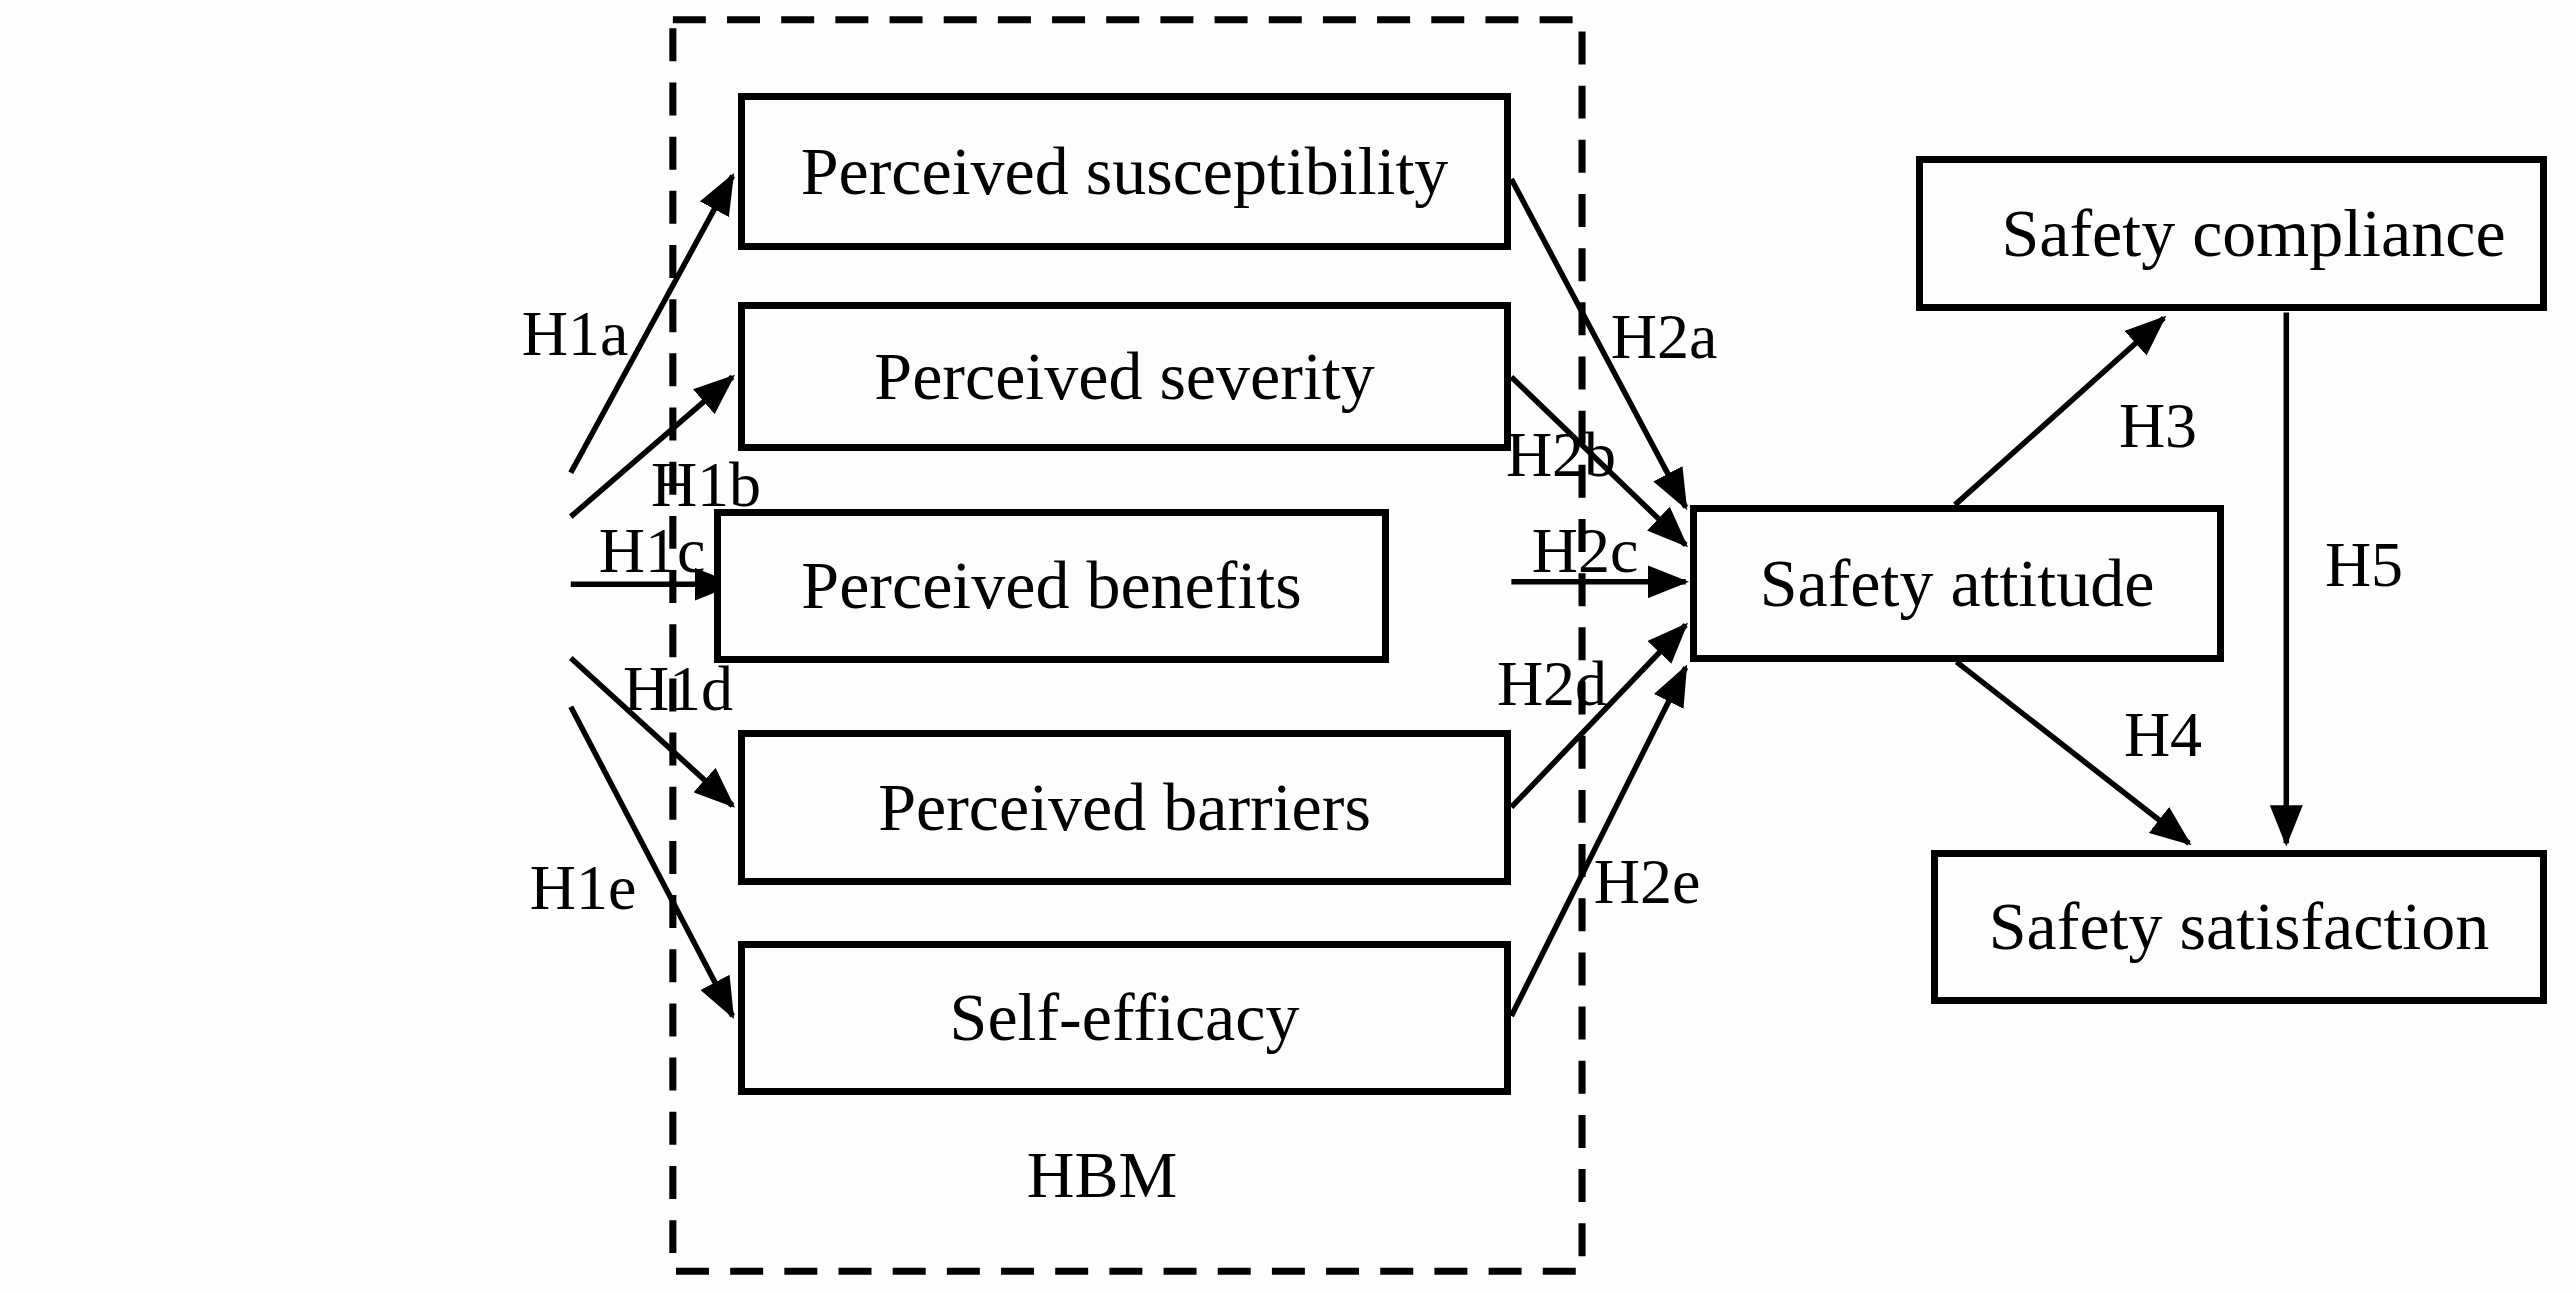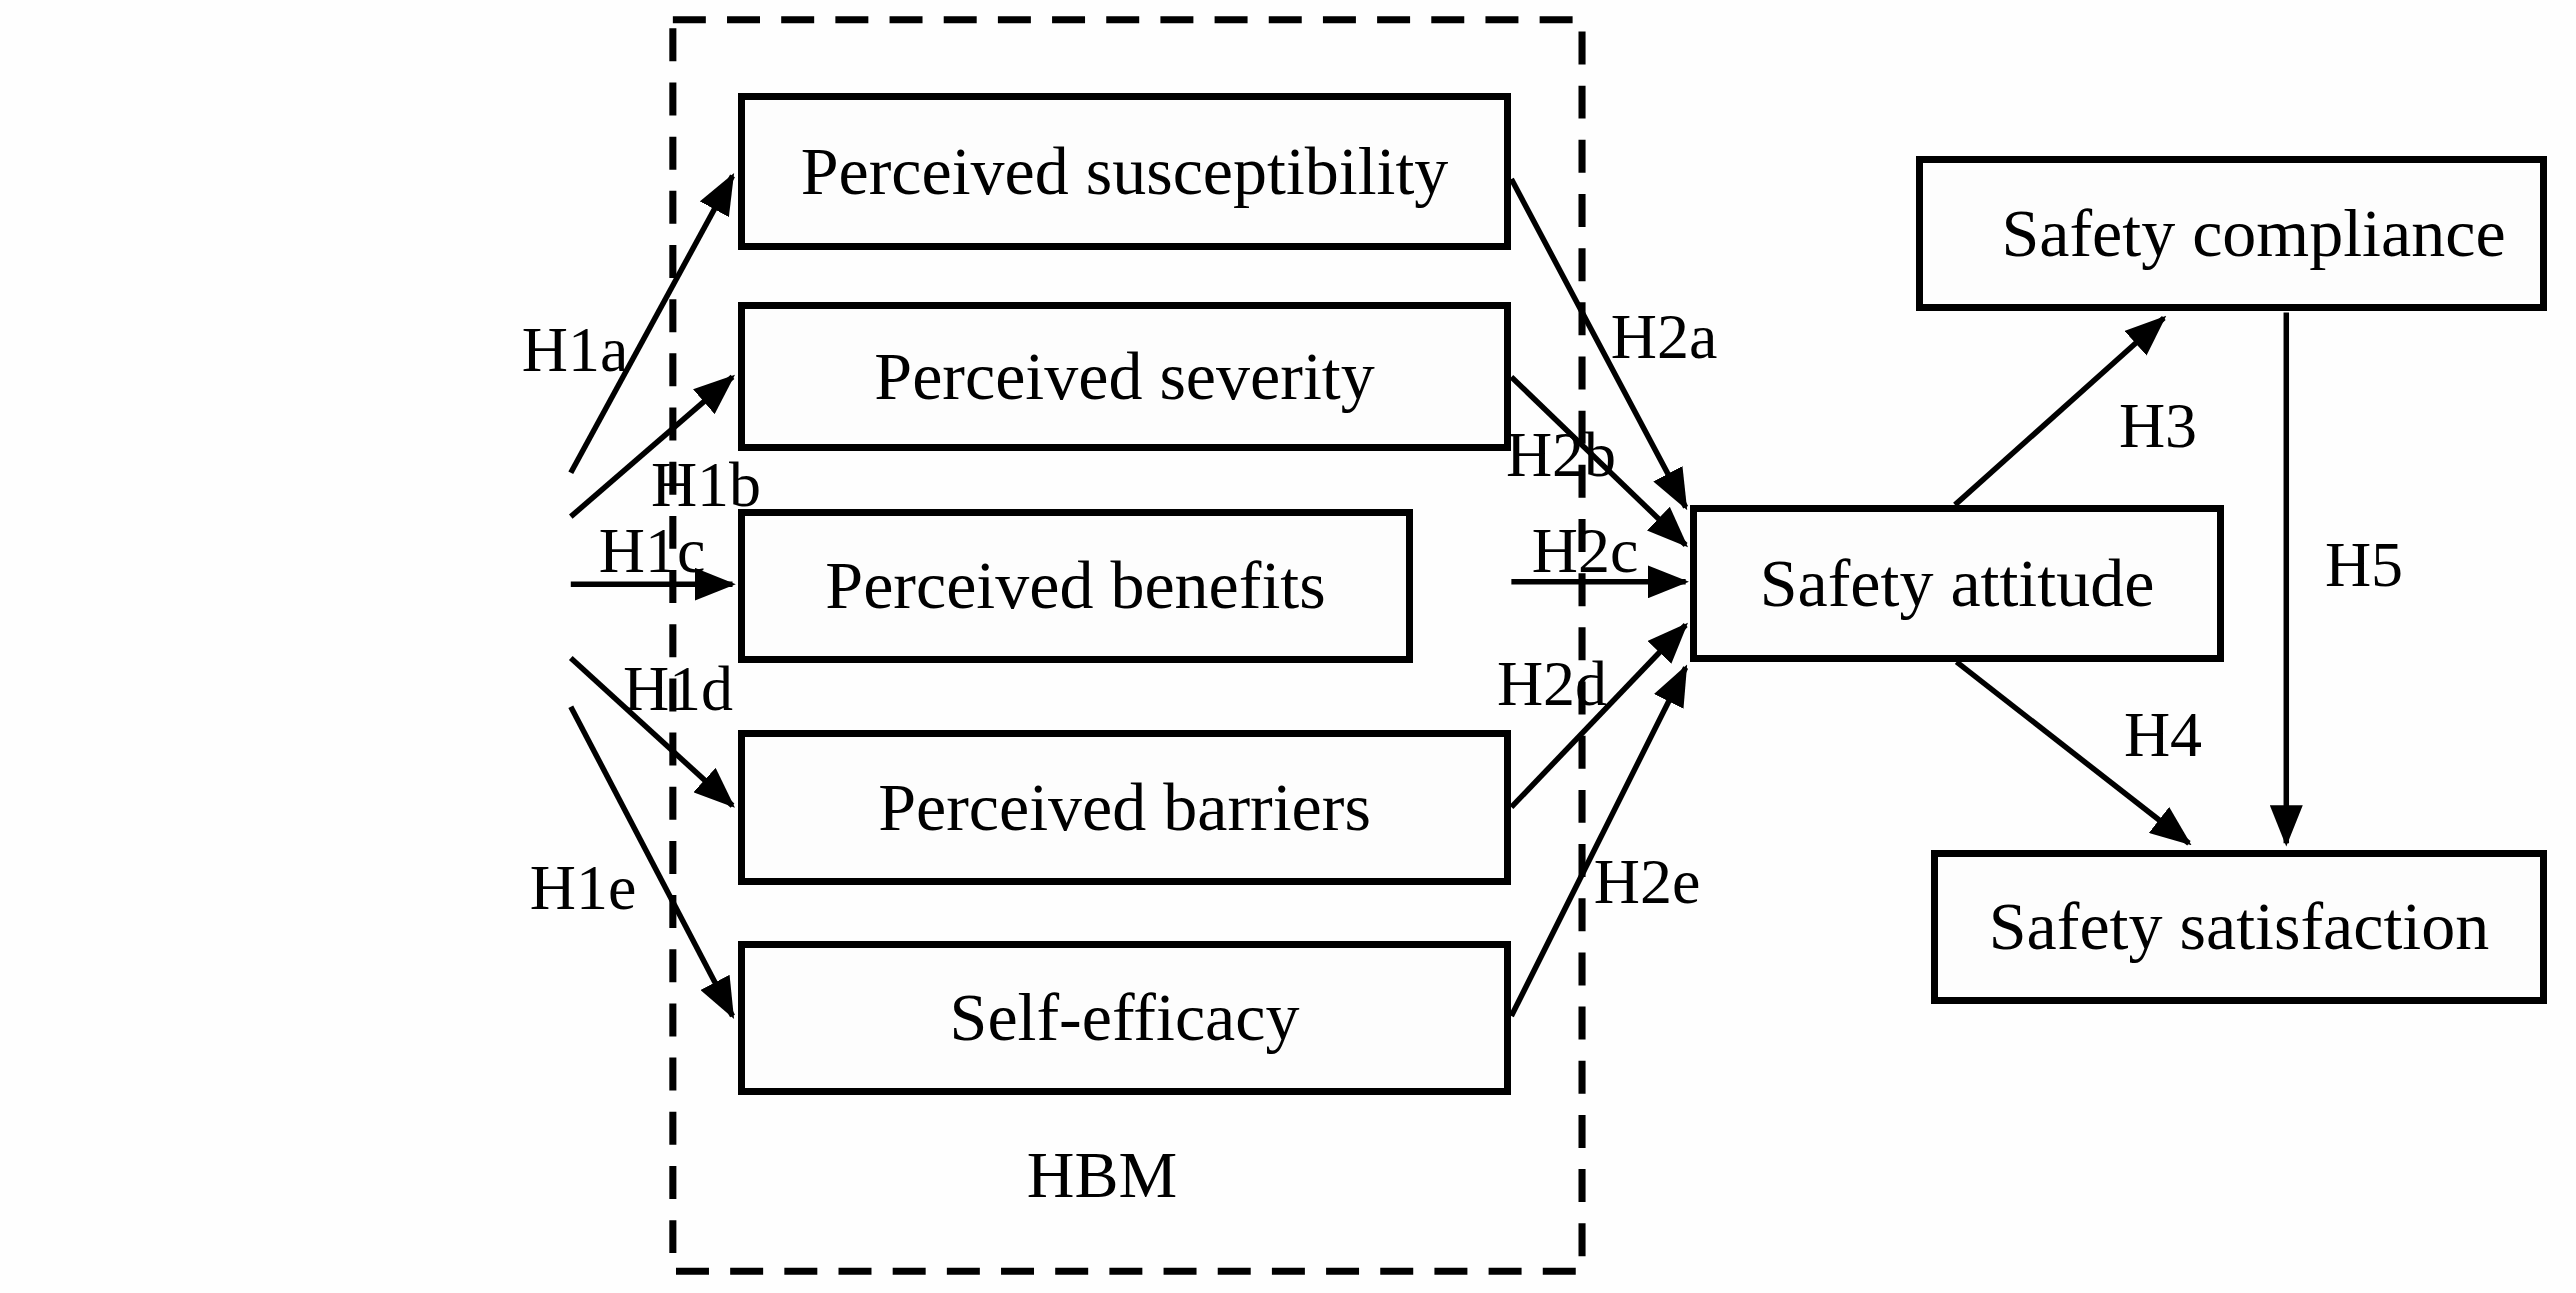--- a/index.html
+++ b/index.html
@@ -86,35 +86,35 @@
     <line x1="2492" y1="843" x2="2788" y2="1074" stroke="#000000" stroke-width="7" marker-end="url(#arr)"></line>
 
     <line x1="2912" y1="398" x2="2912" y2="1074" stroke="#000000" stroke-width="7" marker-end="url(#arr)"></line>
   </svg>
 
 
   <div class="node" style="left:738px; top:93px; width:773px; height:157px;">Perceived susceptibility</div>
 
   <div class="node" style="left:738px; top:302px; width:773px; height:149px;">Perceived severity</div>
 
-  <div class="node" style="left:738px; top:509px; width:675px; height:154px;">Perceived benefits</div>
+  <div class="node" style="left:714px; top:509px; width:675px; height:154px;">Perceived benefits</div>
 
   <div class="node" style="left:738px; top:730px; width:773px; height:155px;">Perceived barriers</div>
 
   <div class="node" style="left:738px; top:941px; width:773px; height:154px;">Self-efficacy</div>
 
   <div class="node" style="left:1690px; top:505px; width:534px; height:157px;">Safety attitude</div>
 
   <div class="node" style="left:1916px; top:156px; width:631px; height:155px;padding-left:44px;">Safety compliance</div>
 
   <div class="node" style="left:1931px; top:850px; width:616px; height:154px;">Safety satisfaction</div>
 
   <div class="group-caption" style="left:1102px; top:1175px;">HBM</div>
 
-  <div class="hlabel" style="left:575px;  top:334px;margin-top:16px;">H1a</div>
+  <div class="hlabel" style="left:575px;  top:334px;">H1a</div>
   <div class="hlabel" style="left:706px;  top:485px;">H1b</div>
   <div class="hlabel" style="left:652px;  top:551px;">H1c</div>
   <div class="hlabel" style="left:678px;  top:689px;">H1d</div>
   <div class="hlabel" style="left:583px;  top:888px;">H1e</div>
   <div class="hlabel" style="left:1664px; top:337px;">H2a</div>
   <div class="hlabel" style="left:1561px; top:455px;">H2b</div>
   <div class="hlabel" style="left:1585px; top:551px;">H2c</div>
   <div class="hlabel" style="left:1552px; top:684px;">H2d</div>
   <div class="hlabel" style="left:1647px; top:882px;">H2e</div>
   <div class="hlabel" style="left:2158px; top:426px;">H3</div>

